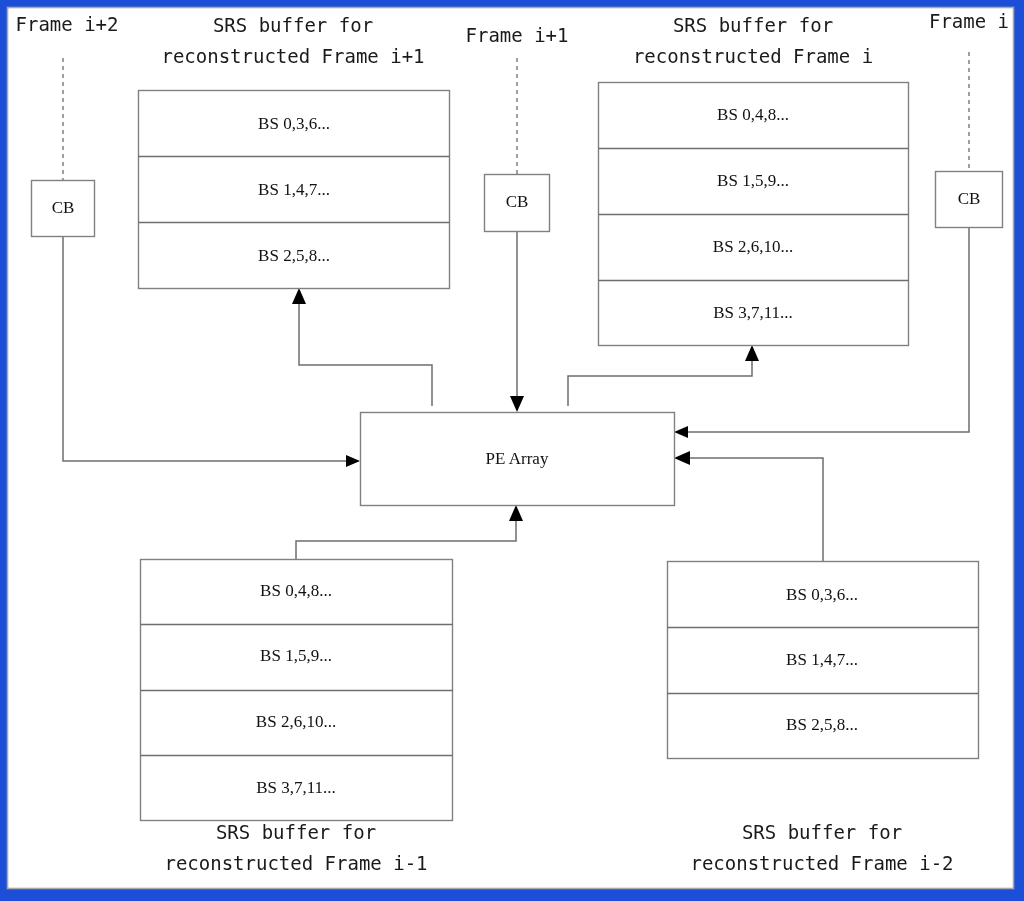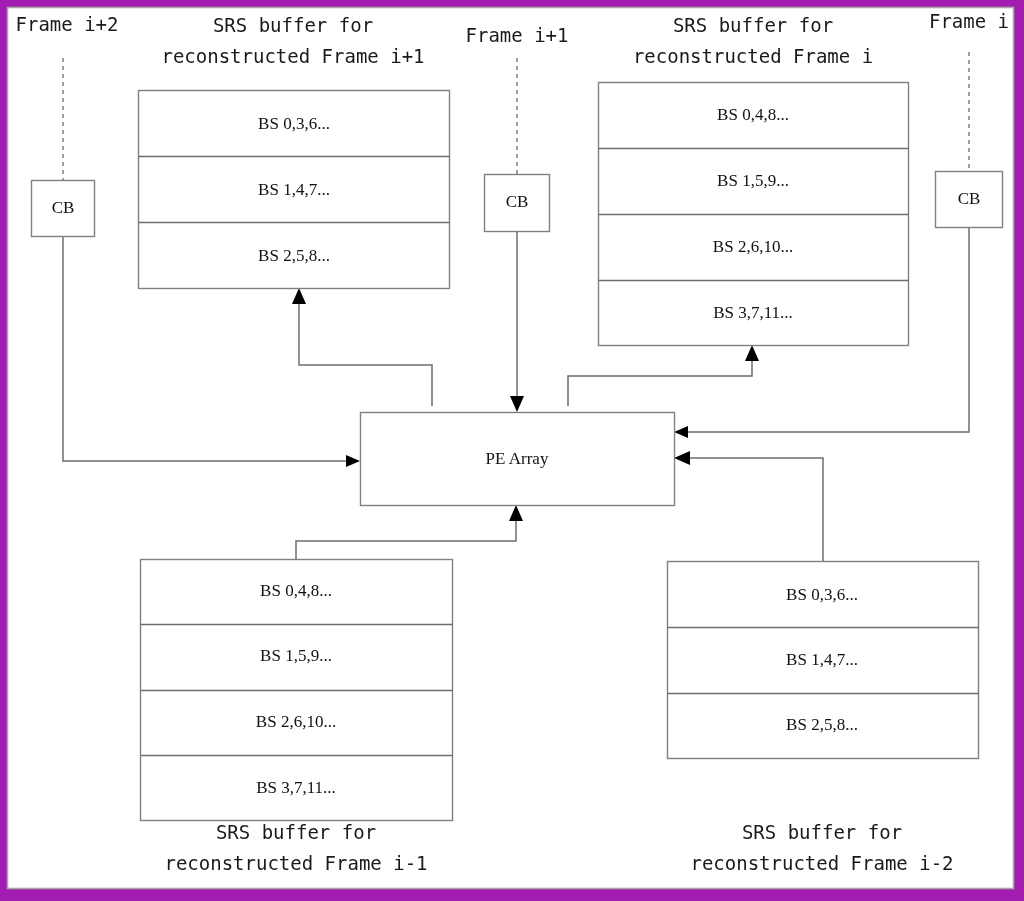--- a/index.html
+++ b/index.html
@@ -4,21 +4,21 @@
 <style>
   html, body {
     margin: 0;
     padding: 0;
     background: #ffffff;
   }
   #figure-root {
     position: relative;
     width: 1024px;
     height: 901px;
-    background: #a21caf;
+    background: #1d4ed8;
     font-family: "Liberation Serif", serif;
     overflow: hidden;
   }
   svg.diagram {
     position: absolute;
     top: 0;
     left: 0;
     width: 1024px;
     height: 901px;
   }

